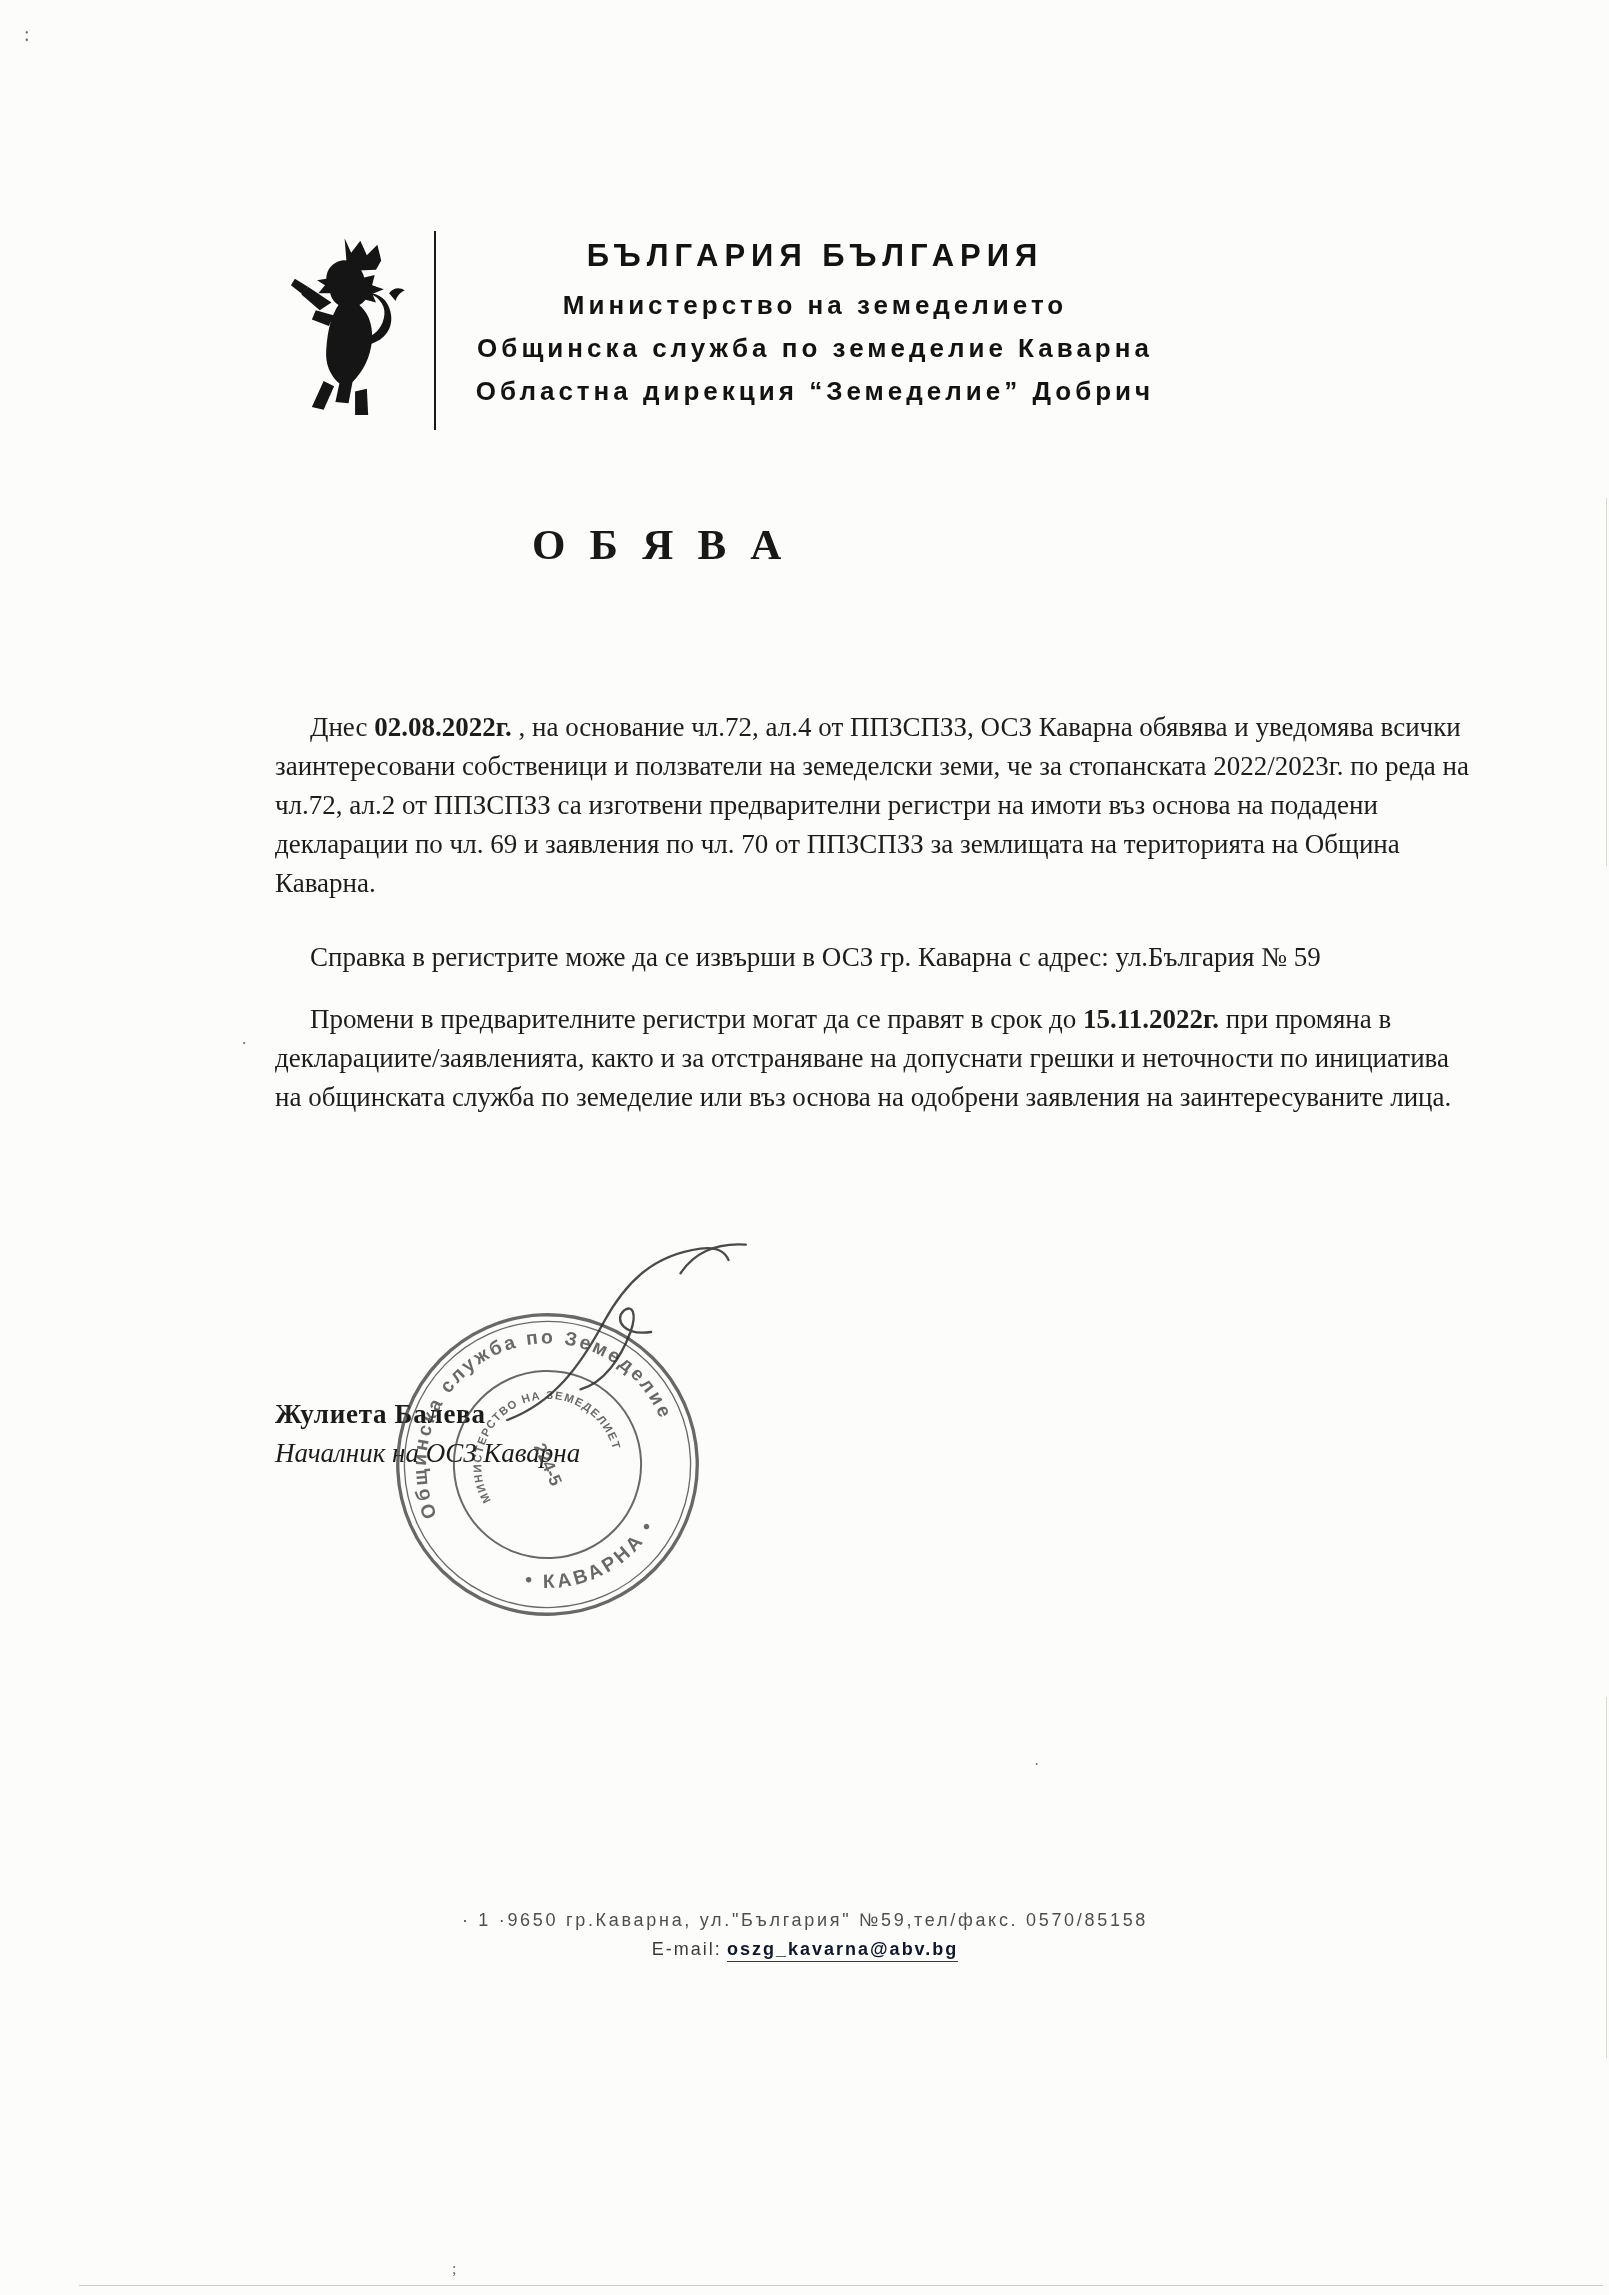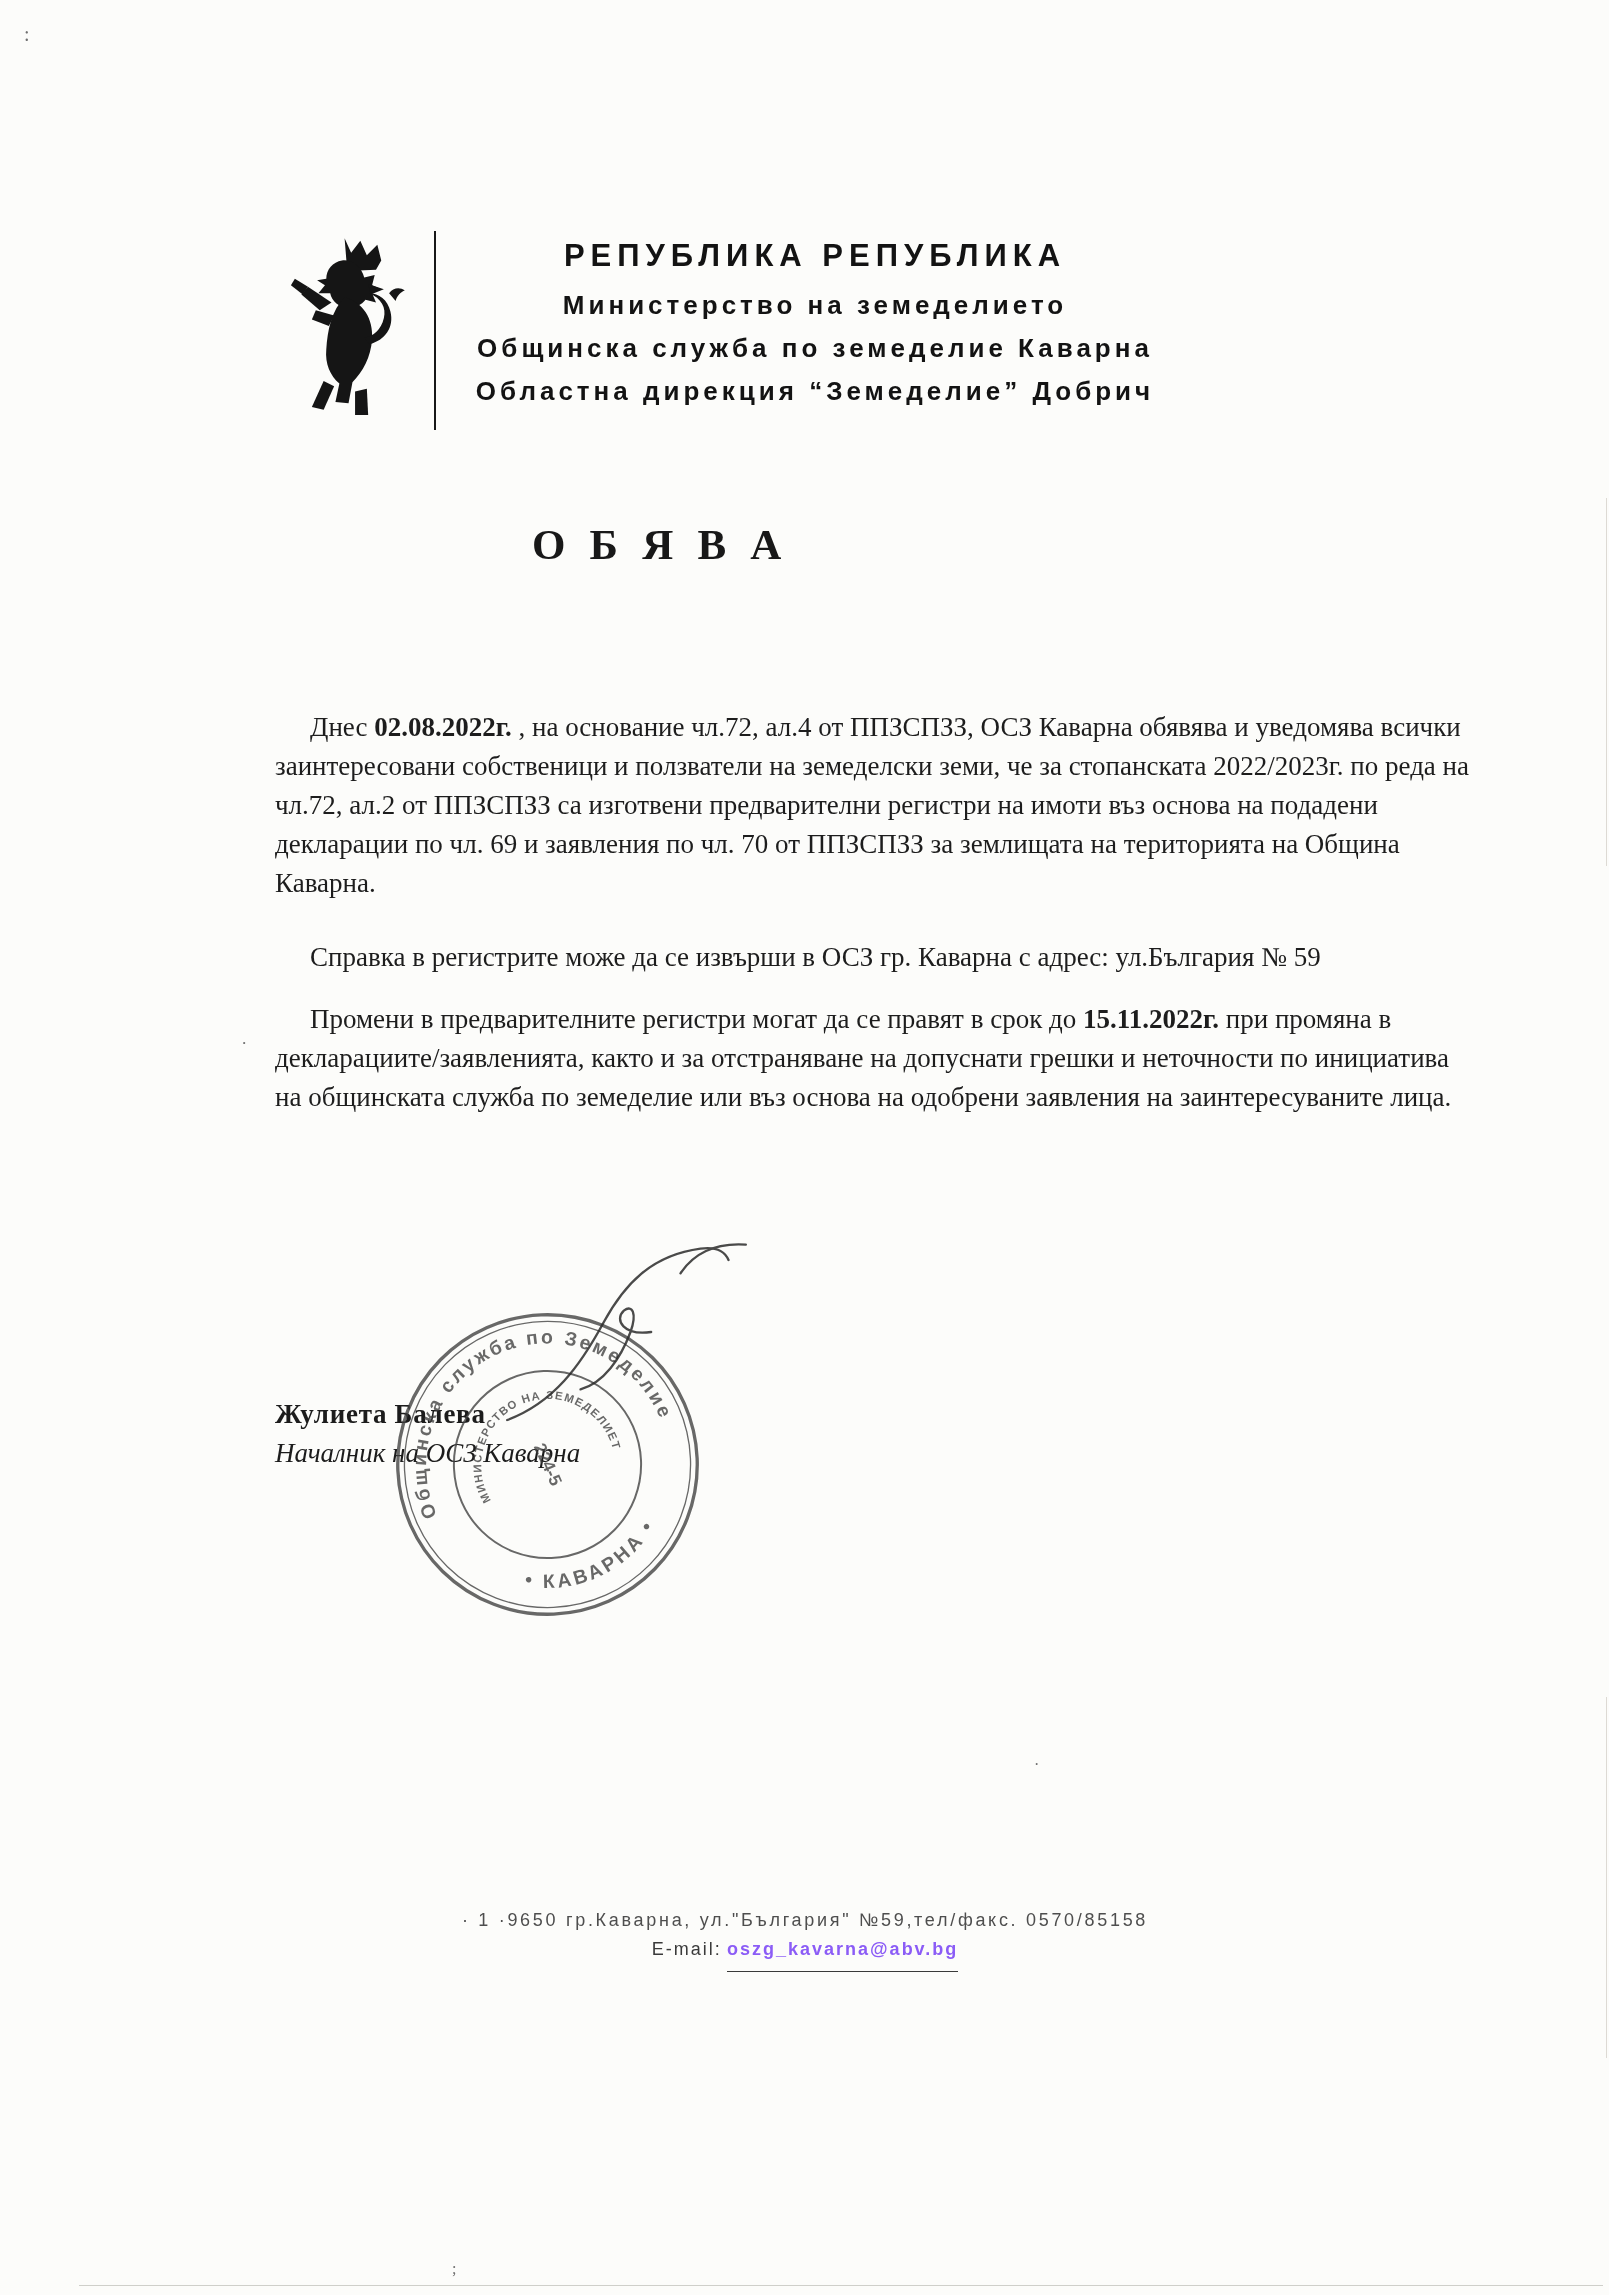--- a/index.html
+++ b/index.html
@@ -46,21 +46,21 @@
   }
   .stamp text { font-family:"Liberation Sans", sans-serif; fill:#3f3f3f; }
 
   
   .footer {
     position:absolute; left:0; top:1910px; width:1610px; text-align:center;
     font-family:"Liberation Sans", sans-serif; color:#4e4e4e;
   }
   .footer-line1 { font-size:18px; letter-spacing:2.7px; }
   .footer-line2 { font-size:18px; letter-spacing:2px; margin-top:8px; color:#3a3a3a; }
-  .footer-email { font-weight:bold; border-bottom:1.3px solid #3a3a3a; padding-bottom:12px; letter-spacing:2px; color:#8b5cf6; margin-left:5.3px; }
+  .footer-email { font-weight:bold; border-bottom:1.3px solid #3a3a3a; padding-bottom:2px; letter-spacing:2px; color:#0f172a; margin-left:5.3px; }
 
   
   .artifact { position:absolute; color:#6f6f6f; font-size:20px; }
   .bottom-line { position:absolute; left:79px; top:2285px; width:1524px; height:1.3px; background:#cfcfca; }
   .edge-line-a { position:absolute; left:1606px; top:498px;  width:1.3px; height:368px; background:#dddad4; }
   .edge-line-b { position:absolute; left:1606px; top:1697px; width:1.3px; height:361px; background:#dddad4; }
 </style>
 </head>
 <body>
 
@@ -87,21 +87,21 @@
         <path d="M36 116l-8 18-9-2 9-20z"></path>
         <path d="M52 120v18h10l-1-20z"></path>
         <path d="M63 84c12-3 19-13 16-25-2-9-9-14-16-14 9 4 13 11 11 19-2 9-8 14-15 15z"></path>
         <path d="M78 45c3-4 8-5 12-2-3 1-6 4-7 8z"></path>
       </g>
     </svg>
   </div>
   <div class="hdr-divider"></div>
 
   <div class="hdr-text">
-    <div class="hdr-country">РЕПУБЛИКА РЕПУБЛИКА</div>
+    <div class="hdr-country">БЪЛГАРИЯ БЪЛГАРИЯ</div>
     <div class="hdr-line">Министерство на земеделието</div>
     <div class="hdr-line">Общинска служба по земеделие Каварна</div>
     <div class="hdr-line">Областна дирекция “Земеделие” Добрич</div>
   </div>
 
   <div class="doc-title">О Б Я В А</div>
 
   <div class="body-text">
     <p class="para"><span>Днес </span><b>02.08.2022г.</b><span> , на основание чл.72, ал.4 от ППЗСПЗЗ, ОСЗ Каварна обявява и уведомява всички заинтересовани собственици и ползватели на земеделски земи, че за стопанската 2022/2023г. по реда на чл.72, ал.2 от ППЗСПЗЗ са изготвени предварителни регистри на имоти въз основа на подадени декларации по чл. 69 и заявления по чл. 70 от ППЗСПЗЗ за землищата на територията на Община Каварна.</span></p>
     <p class="para p3">Справка в регистрите може да се извърши в ОСЗ  гр. Каварна с адрес: ул.България № 59</p>

